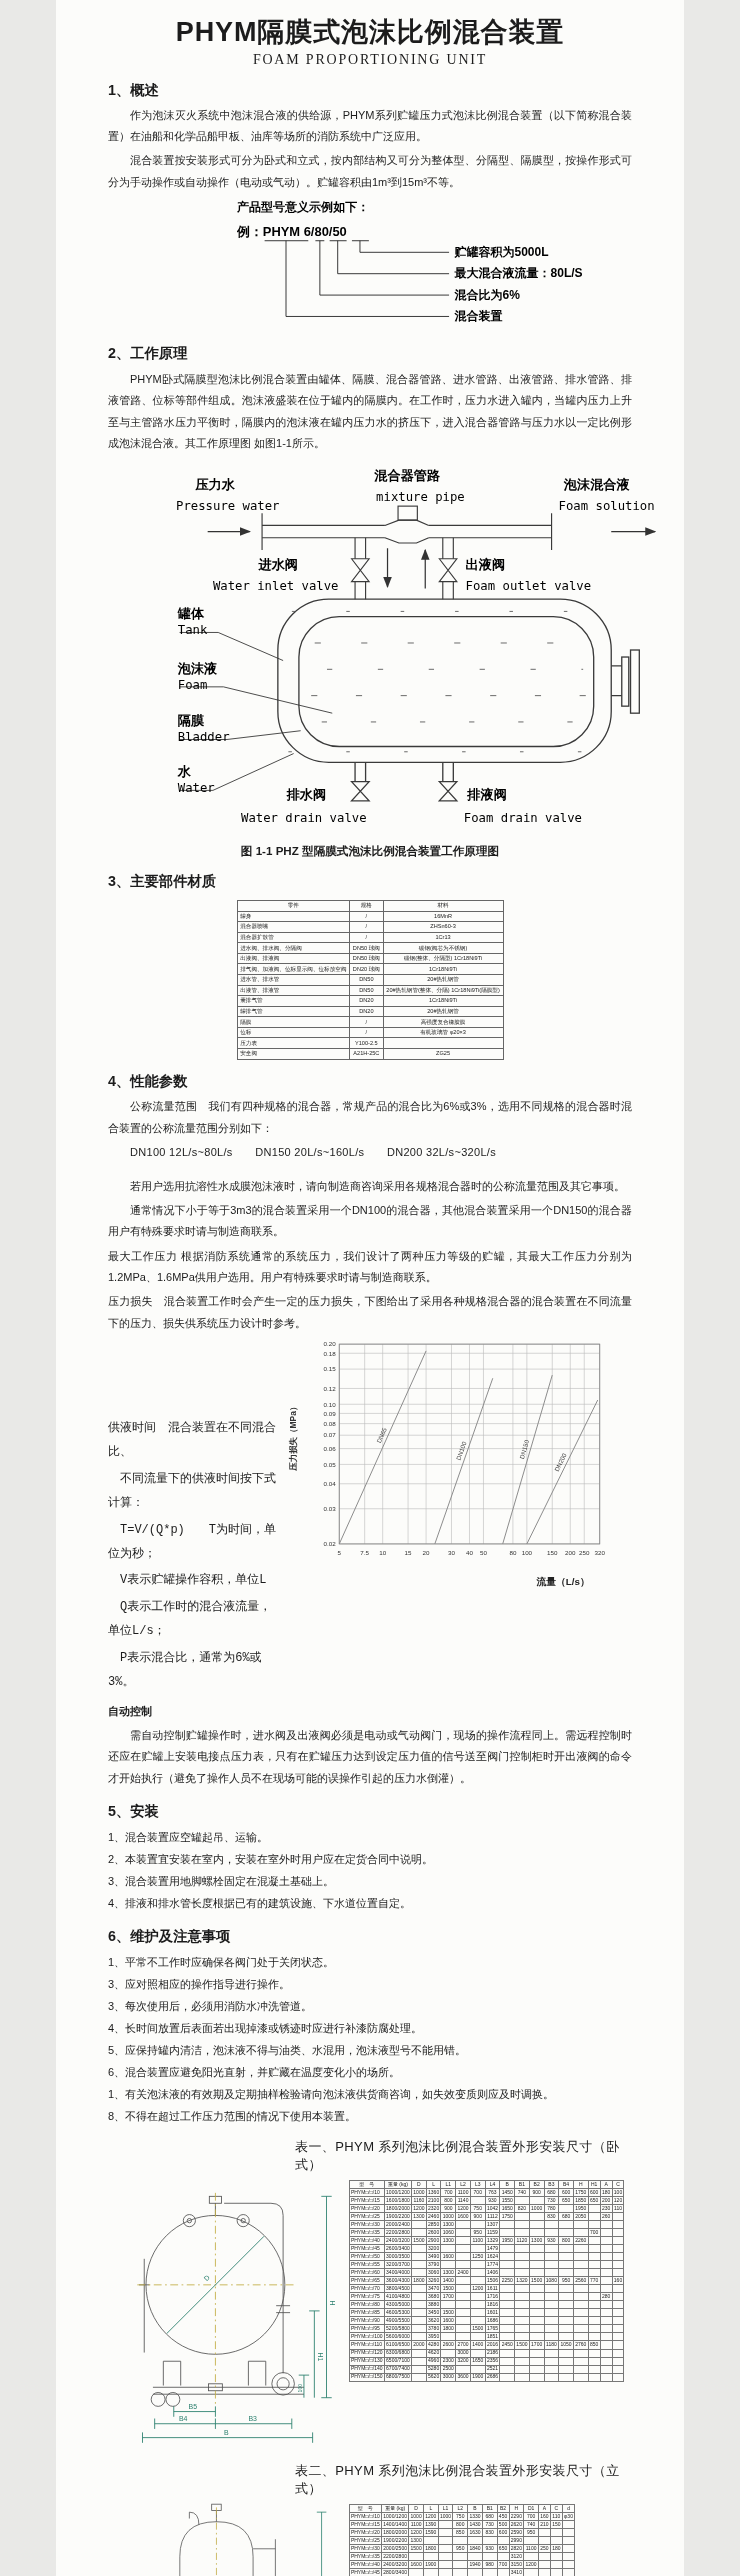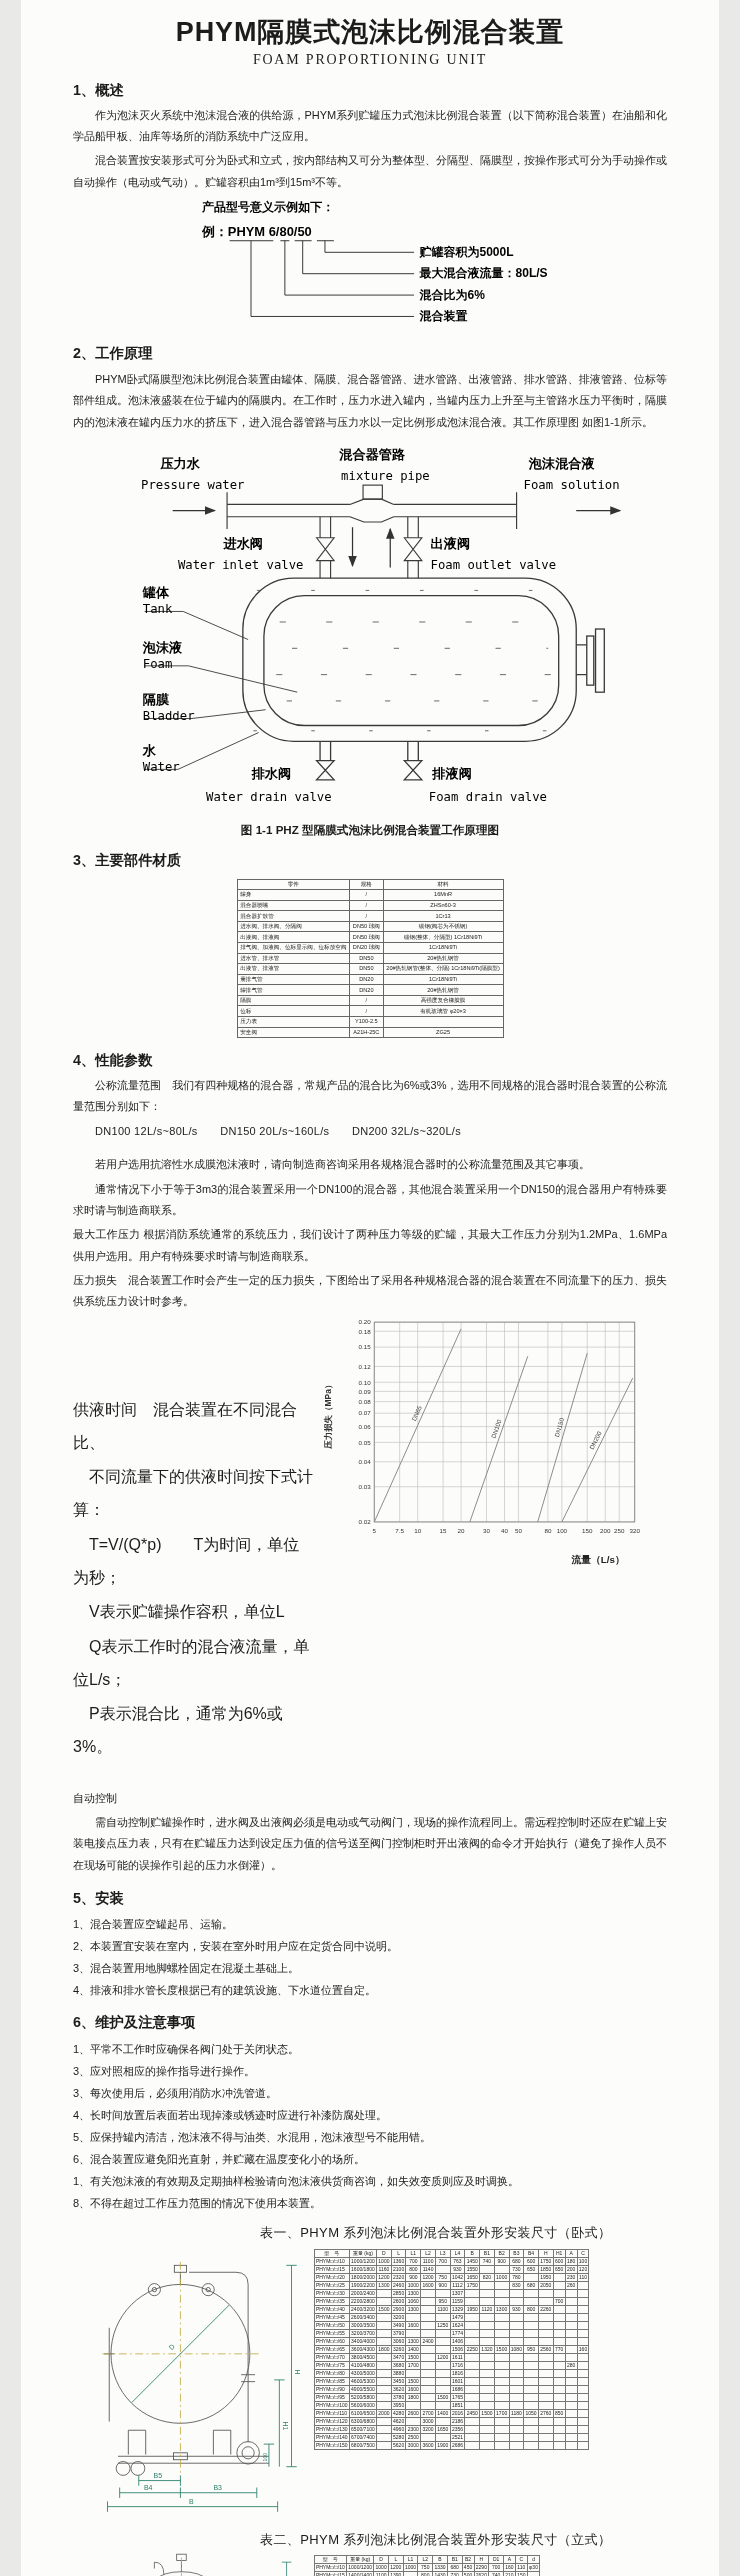--- a/index.html
+++ b/index.html
@@ -1,37 +1,37 @@
 <!DOCTYPE html>
 <html style="font-size:14.3px"><head>
 <meta charset="utf-8">
 <style>
   html,body{margin:0;padding:0;background:#e9e9e7;}
-  .page{width:698px;height:2576px;margin:0 auto;background:#fcfcfa;color:#1c1c1c;
+  .page{width:628px;height:2576px;margin:0 auto;background:#fcfcfa;color:#1c1c1c;
         font-family:"Liberation Sans","DejaVu Sans",sans-serif;overflow:hidden;position:relative;}
   .content{padding:0 52px;}
   h1{font-size:27px;text-align:center;margin:14.3px 0 1.8px;letter-spacing:0.9px;font-weight:bold;}
   .subtitle{font-family:"Liberation Serif","DejaVu Serif",serif;font-size:14px;text-align:center;
             letter-spacing:1.8px;margin-bottom:9px;}
   h2{font-size:14.3px;margin:12.5px 0 5.3px;font-weight:bold;}
   p{font-size:11px;line-height:1.95;margin:2.7px 0;text-align:justify;}
   .indent{text-indent:2em;}
   .flow-line{margin-left:2em;letter-spacing:0.3px;}
   .model-figure{margin:3.6px 0 0 129px;}
   .principle-figure{margin:0 0 0 7.1px;}
   .fig-caption{text-align:center;font-weight:bold;font-size:11.6px;margin:5.3px 0 9px;}
   .mat-wrap{display:flex;justify-content:center;margin:9px 0 3.6px;}
   .mat-table{border-collapse:collapse;font-size:5.6px;line-height:1.25;color:#222;width:267px;}
   .mat-table th,.mat-table td{border:0.6px solid #666;padding:1.3px 2.7px;font-weight:normal;text-align:center;}
   .mat-table td:first-child{text-align:left;}
   .chart-row{display:flex;gap:3.6px;margin-top:1.8px;}
-  .supply-block{width:294px;font-size:16px;line-height:2.05;padding-top:77px;}
+  .supply-block{width:294px;font-size:12px;line-height:2.05;padding-top:77px;font-family:Liberation Mono, monospace;}
   .supply-block .list-line{margin:1.8px 0;}
   .chart-wrap{flex:1;}
-  .auto-head{font-size:11px;margin-top:22px;}
+  .auto-head{font-size:11px;margin-top:4px;font-weight:bold;}
   .item-list .list-line{font-size:11px;line-height:2.0;}
   .table-caption{font-size:13px;margin:10.7px 0 2.7px 187px;letter-spacing:0.4px;}
   .dim-row{display:flex;align-items:flex-start;gap:5.3px;padding-left:5.3px;}
   .dim-table{border-collapse:collapse;font-size:5px;line-height:1.05;color:#222;margin-top:3.6px;}
   .dim-table th,.dim-table td{border:0.5px solid #777;padding:0.9px 1.3px;text-align:center;
         font-weight:normal;white-space:nowrap;}
   .dim-table td:first-child{text-align:left;}
   svg text{font-family:"Liberation Sans","DejaVu Sans",sans-serif;}
   svg text.en{font-family:"DejaVu Sans Mono",monospace;}
 </style>

